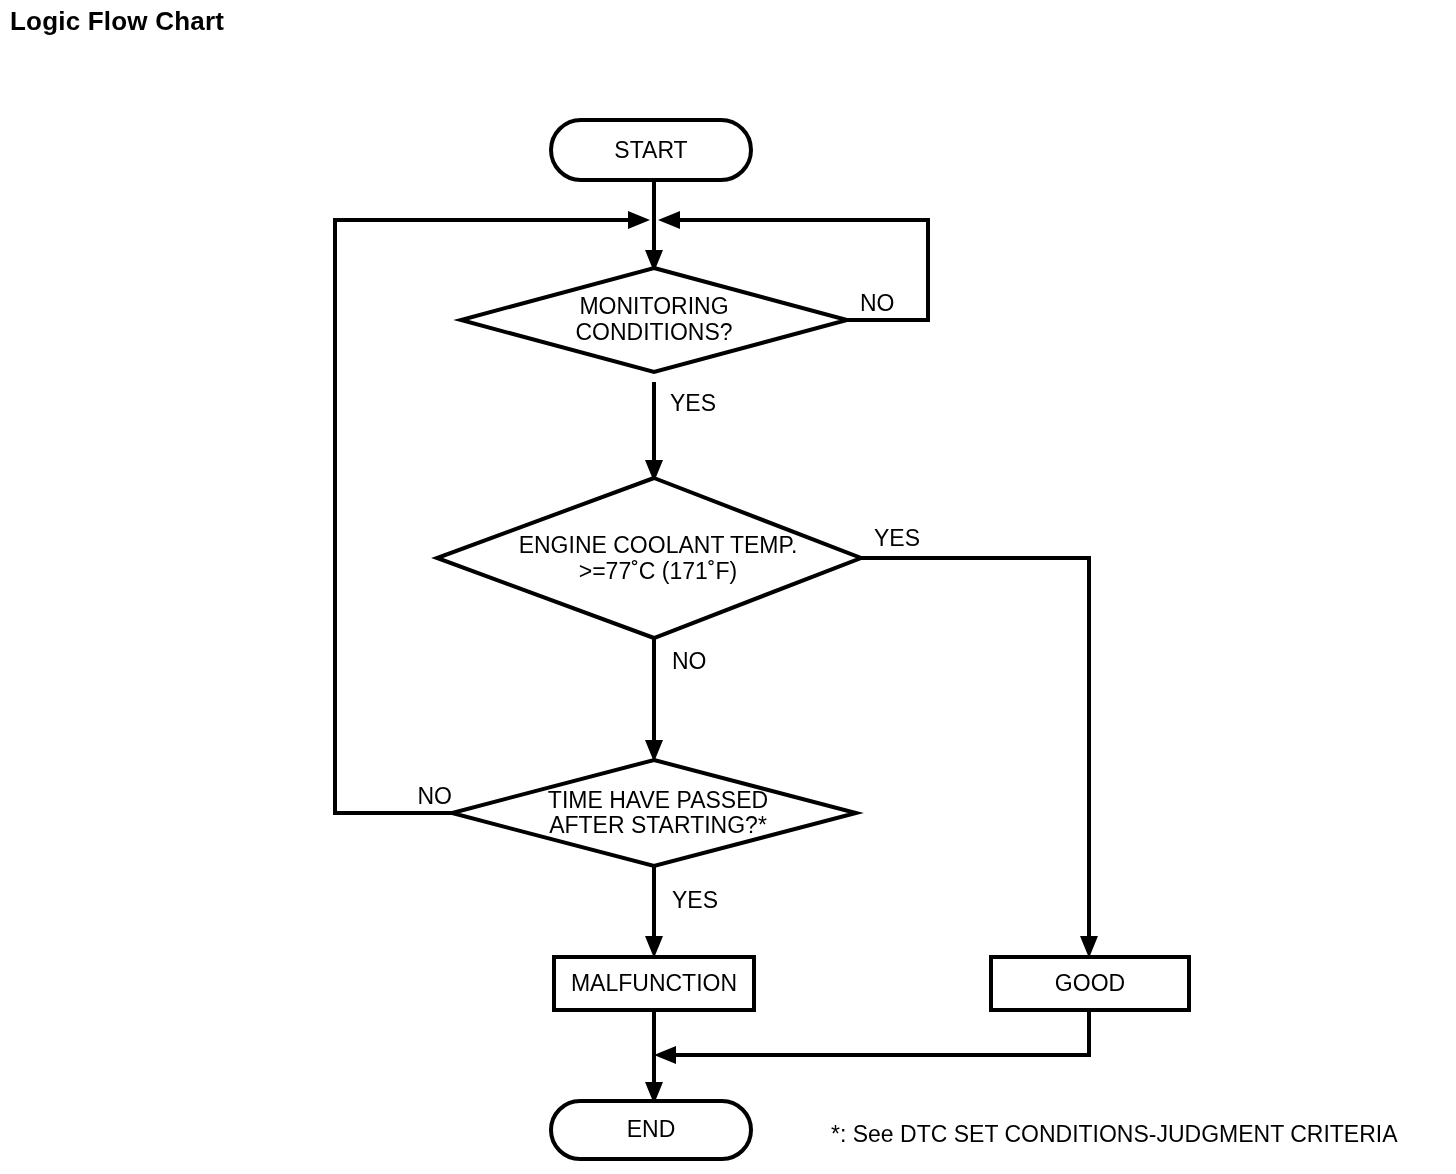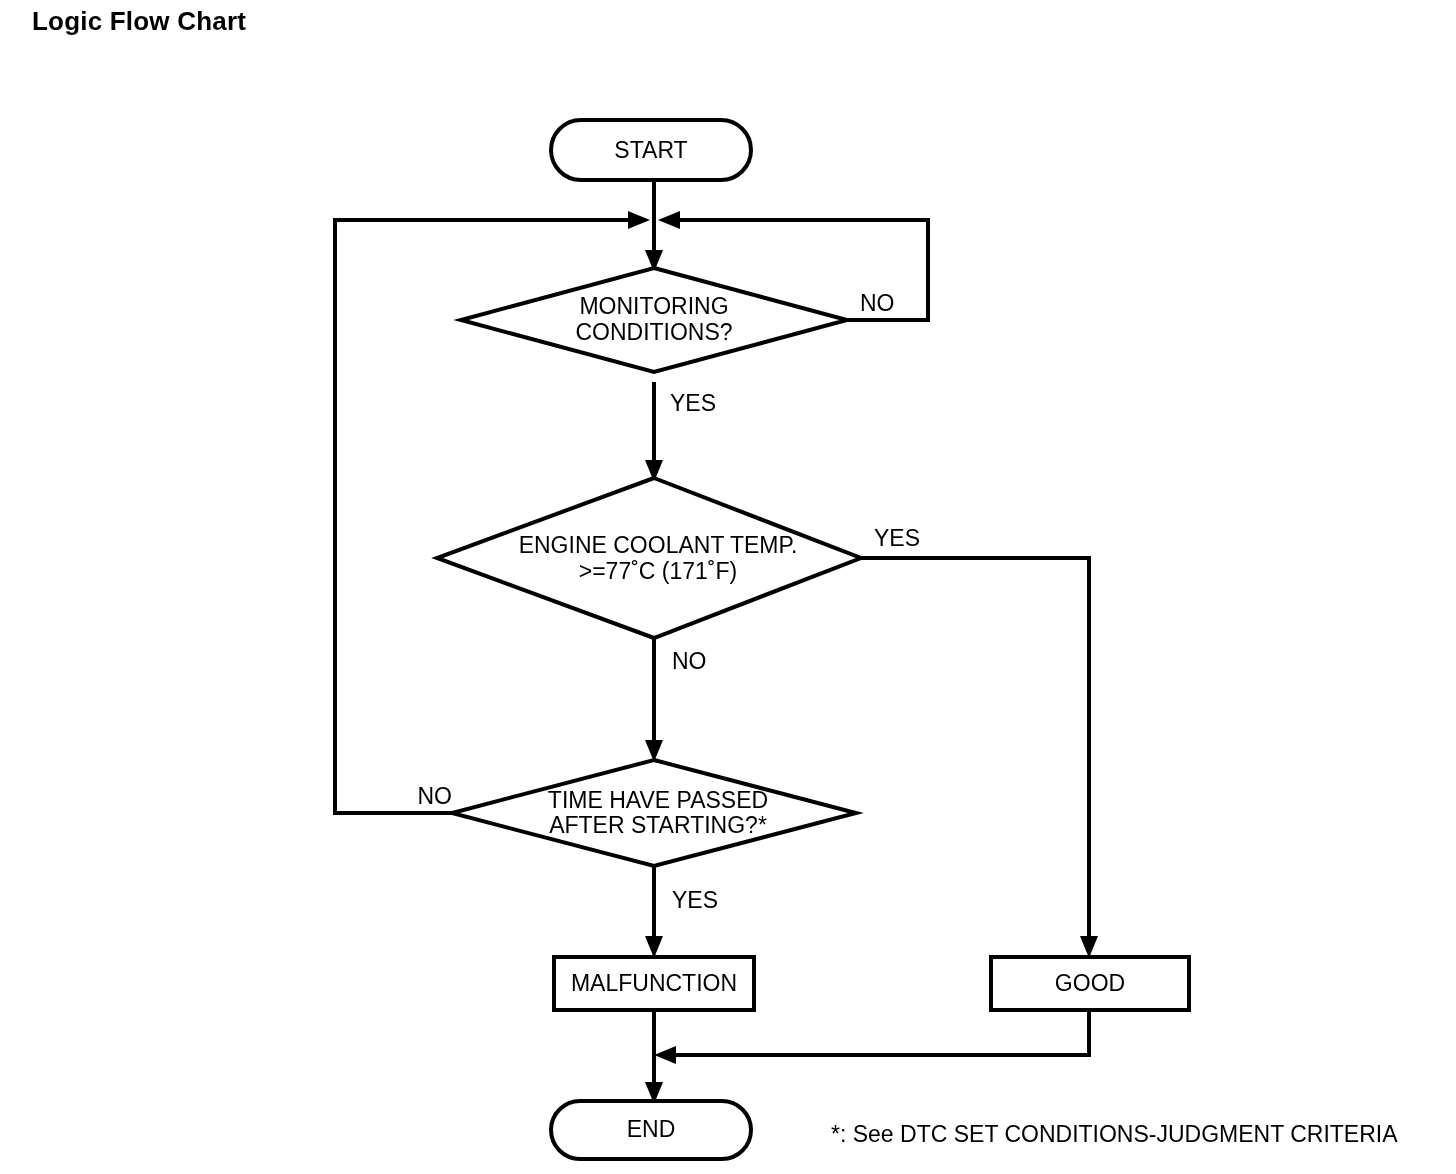--- a/index.html
+++ b/index.html
@@ -10,21 +10,21 @@
   body {
     width: 1456px;
     height: 1174px;
     font-family: "Liberation Sans", sans-serif;
     color: #000000;
     overflow: hidden;
     position: relative;
   }
   #page-title {
     position: absolute;
-    left: 32px;
+    left: 10px;
     top: 6px;
     font-size: 26px;
     font-weight: bold;
     letter-spacing: 0.2px;
     white-space: nowrap;
   }
   #flow-svg {
     position: absolute;
     left: 0;
     top: 0;

